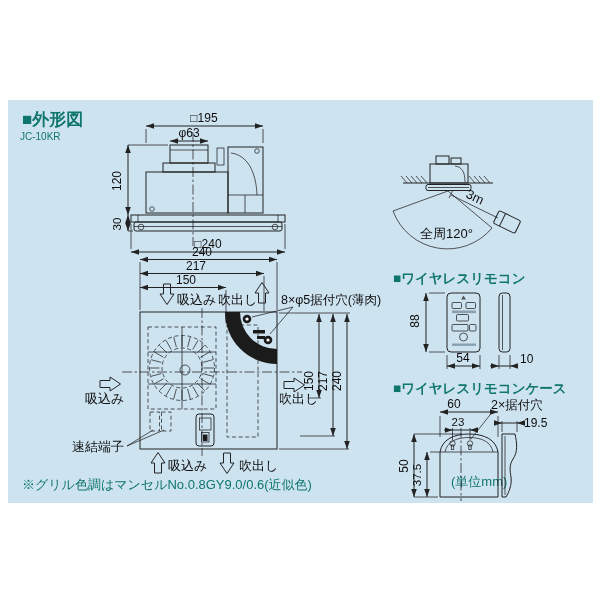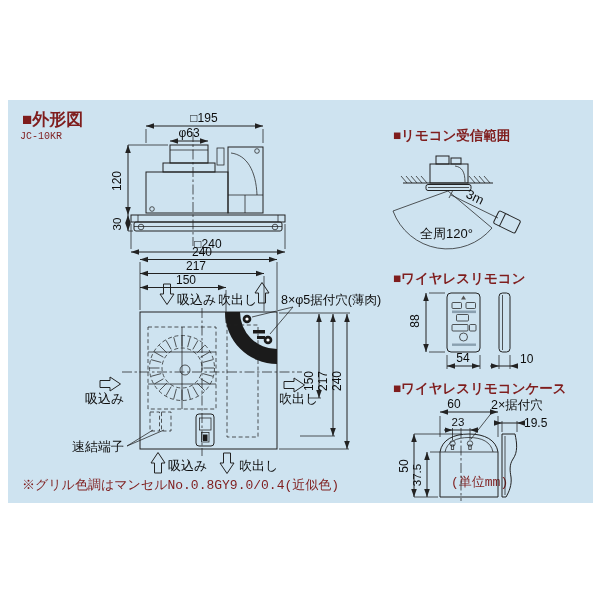--- a/index.html
+++ b/index.html
@@ -1,19 +1,19 @@
 <!DOCTYPE html>
 <html><head>
 <meta charset="utf-8">
 <style>
   html,body{margin:0;padding:0;background:#fff;}
   .canvas{position:relative;width:600px;height:600px;background:#ffffff;overflow:hidden;
           font-family:"Liberation Sans","DejaVu Sans",sans-serif;}
   .panel{position:absolute;left:8px;top:100px;width:585px;height:403px;background:#cee3f0;}
-  .t{position:absolute;color:#7f1d1d;white-space:nowrap;font-family:Liberation Mono, monospace;}
+  .t{position:absolute;color:#0f766e;white-space:nowrap;font-family:Liberation Sans, sans-serif;}
   .title{left:22px;top:108px;font-size:17px;font-weight:bold;}
   .model{left:20px;top:131px;font-size:10px;}
   .sec{font-size:13.5px;font-weight:bold;}
   .sec-range{left:393px;top:127px;}
   .sec-remote{left:393px;top:270px;}
   .sec-case{left:393px;top:380px;}
   .note{left:22px;top:476px;font-size:13px;}
   .unit{left:451px;top:473px;font-size:13px;}
   svg{position:absolute;left:0;top:0;}
   svg text{font-family:"Liberation Sans","DejaVu Sans",sans-serif;fill:#0d0d0d;}
@@ -29,24 +29,23 @@
   .bar{fill:#8aa0b0;stroke:none;}
 </style>
 </head>
 <body>
 
 <div class="canvas">
   <div class="panel"></div>
 
   <div class="t title">■外形図</div>
   <div class="t model">JC-10KR</div>
-  <div class="t sec sec-range">■リモコン受信範囲</div>
   <div class="t sec sec-case">■ワイヤレスリモコンケース</div>
   <div class="t sec sec-remote">■ワイヤレスリモコン</div>
-  <div class="t note">※グリル色調はマンセルNo.0.8GY9.0/0.4(近似色)</div>
+  <div class="t note">※グリル色調はマンセルNo.0.8GY9.0/0.6(近似色)</div>
   <div class="t unit">(単位mm)</div>
 
   <svg width="600" height="600" viewBox="0 0 600 600">
     <defs>
       <marker id="ar" viewBox="0 0 10 10" refX="10" refY="5" markerWidth="8" markerHeight="8" markerUnits="userSpaceOnUse" orient="auto-start-reverse">
         <path d="M0,1.5 L10,5 L0,8.5 Z" fill="#222"></path>
       </marker>
     </defs>
 
     <g>

